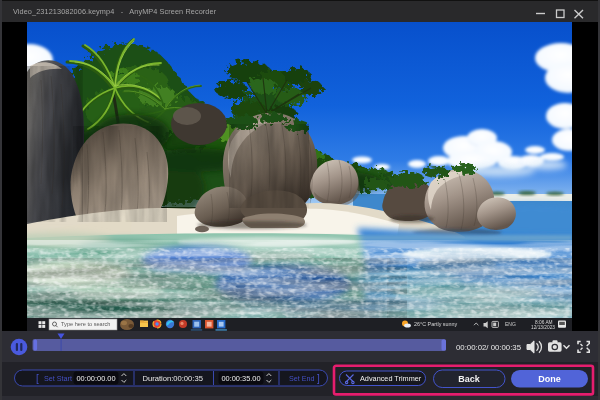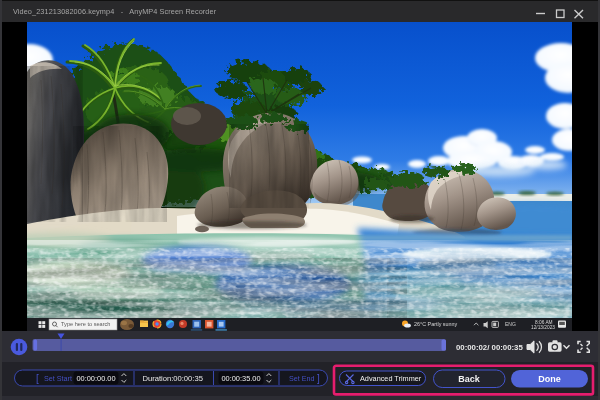--- a/index.html
+++ b/index.html
@@ -6,21 +6,21 @@
   html,body { width:600px; height:400px; overflow:hidden; background:#2b2b31; font-family:"Liberation Sans", sans-serif; }
   .abs { position:absolute; }
   #win { position:relative; width:600px; height:400px; background:#2b2b31; }
   
   #titlebar { position:absolute; left:0; top:0; width:600px; height:22px; background:#29292b; border-top:1px solid #111; }
   #title { position:absolute; left:13px; top:6px; font-size:7.3px; color:#a6a6a6; letter-spacing:0.1px; }
   
   #videoarea { position:absolute; left:0; top:22px; width:600px; height:309px; background:#000; }
   #taskbar { position:absolute; left:27px; top:296px; width:545px; height:13px; background:#202124; font-family:"Liberation Sans", sans-serif; }
   
-  #controls { position:absolute; left:0; top:331px; width:600px; height:31px; background:#2d2d34;font-weight:bold; }
+  #controls { position:absolute; left:0; top:331px; width:600px; height:31px; background:#2d2d34; }
   #bottomrow { position:absolute; left:0; top:362px; width:600px; height:38px; background:#222228; }
   #bottomedge { position:absolute; left:0; top:396px; width:600px; height:4px; background:#2c2c33; }
   #brL { position:absolute; left:0; top:0; width:2px; height:400px; background:#343438; z-index:50; }
   #brR { position:absolute; right:0; top:0; width:2px; height:400px; background:#343438; z-index:50; }
 </style>
 </head>
 <body>
 <div id="win">
 
   <div id="titlebar">

